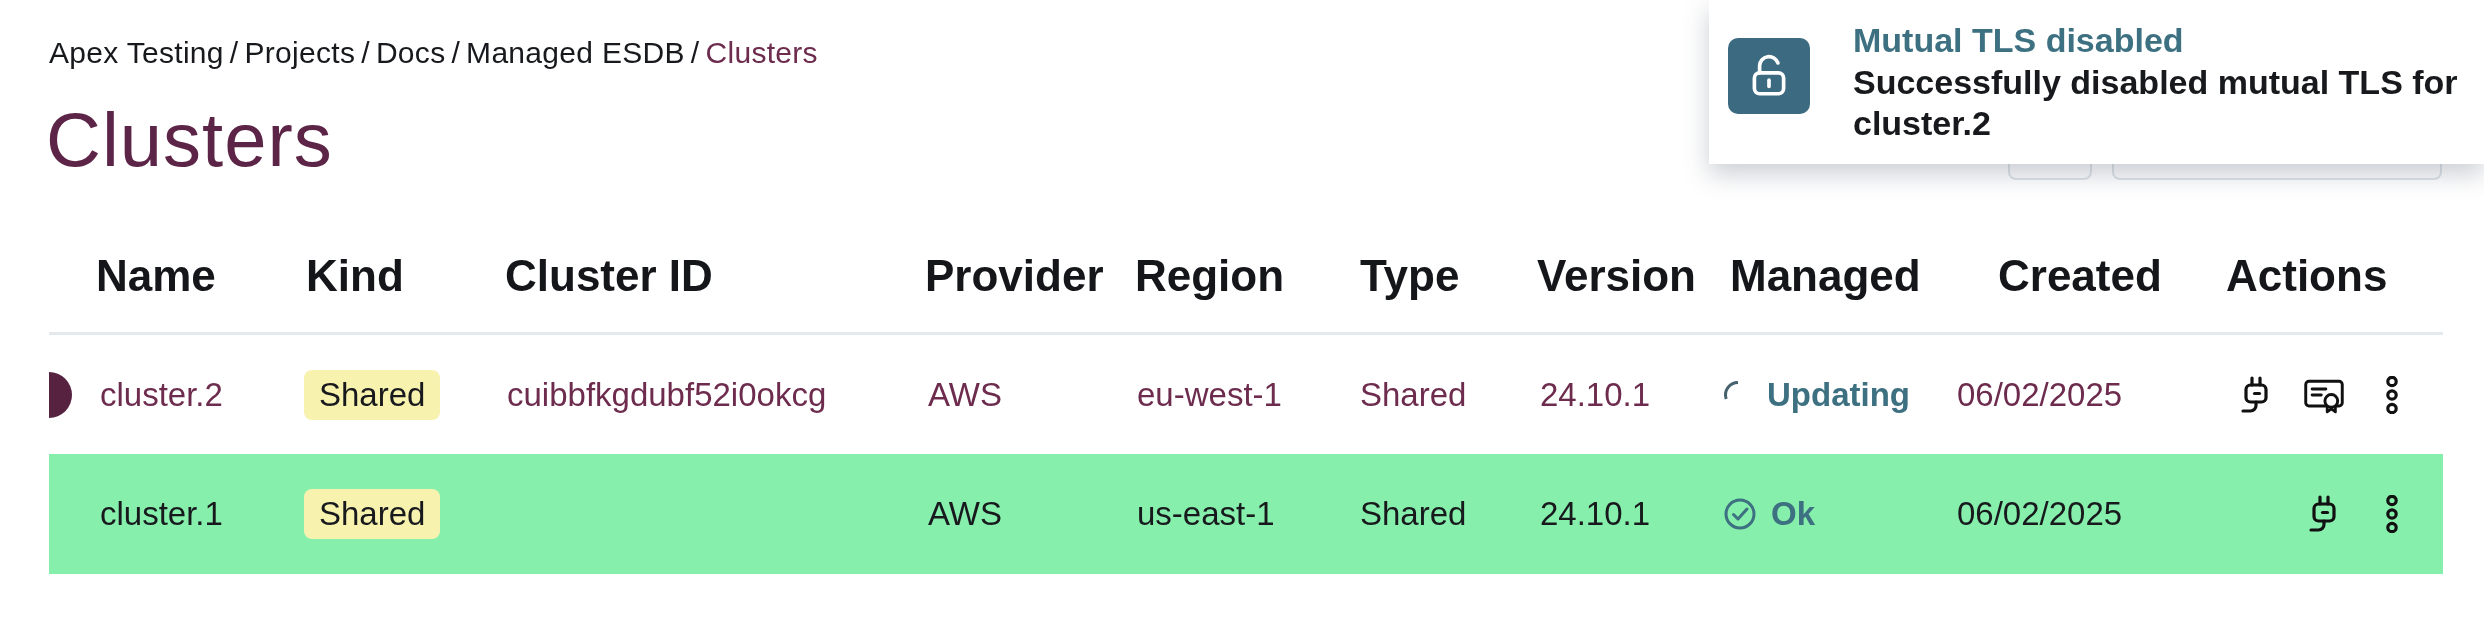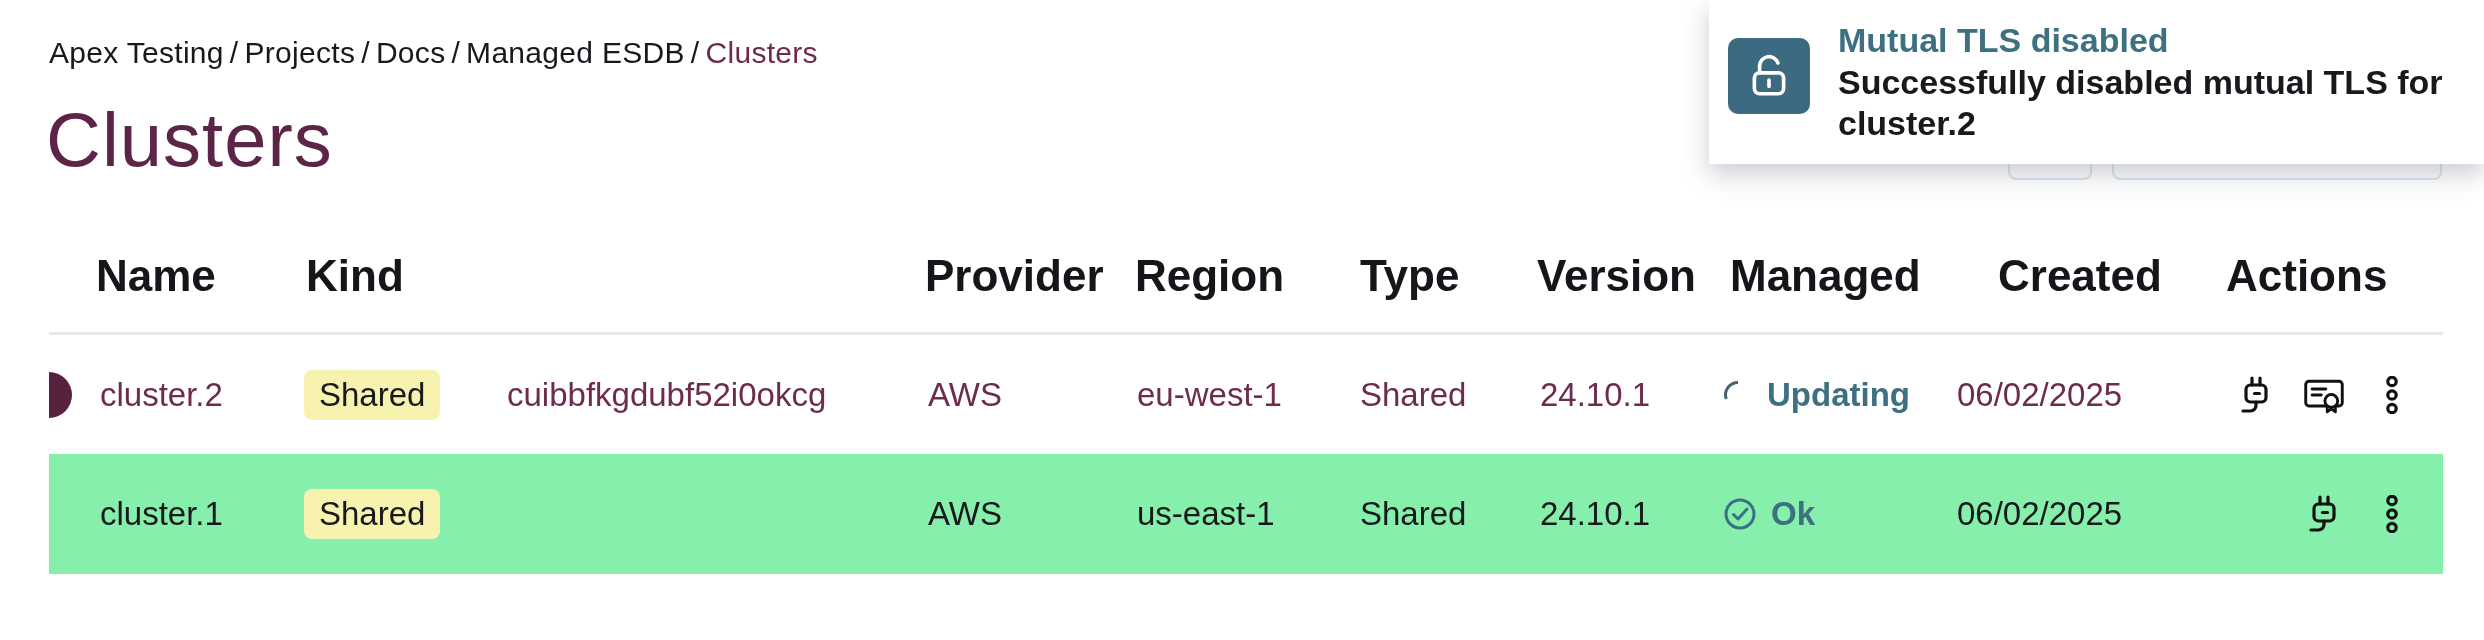--- a/index.html
+++ b/index.html
@@ -22,21 +22,21 @@
     border-radius:8px;box-sizing:border-box;z-index:1;}
   .btn-refresh{left:2008px;width:84px;display:flex;align-items:center;justify-content:center;}
   .btn-create{left:2112px;width:330px;}
   .caret-down{position:absolute;right:36px;top:32px;width:0;height:0;
     border-left:9px solid transparent;border-right:9px solid transparent;border-top:11px solid #6d2c4d;}
   
   .toast{position:absolute;left:1709px;top:0;width:775px;height:164px;background:#ffffff;
     box-shadow:0 10px 24px rgba(70,80,100,.28);z-index:5;}
   .toast-tile{position:absolute;left:19px;top:38px;width:82px;height:76px;border-radius:10px;
     background:#3c6a80;display:flex;align-items:center;justify-content:center;}
-  .toast-text{position:absolute;left:129px;top:18px;width:630px;}
+  .toast-text{position:absolute;left:144px;top:18px;width:630px;}
   .toast-title{font-size:34px;font-weight:700;color:#3d7081;line-height:44px;}
   .toast-msg{font-size:34px;color:#17191d;line-height:41px;font-weight:bold;}
   
   .table{position:absolute;left:49px;top:244px;width:2394px;}
   .thead{position:relative;height:88px;border-bottom:3px solid #e4e9ee;}
   .th{position:absolute;top:10px;font-size:44px;font-weight:700;line-height:44px;color:#14161a;white-space:nowrap;}
   .th-name{left:47px;}.th-kind{left:257px;}.th-cid{left:456px;}.th-provider{left:876px;}
   .th-region{left:1086px;}.th-type{left:1311px;}.th-version{left:1488px;}.th-status{left:1681px;}
   .th-created{left:1949px;}.th-actions{left:2177px;}
   .row{position:relative;height:119px;}
@@ -90,20 +90,21 @@
   <div class="toast-text">
     <div class="toast-title">Mutual TLS disabled</div>
     <div class="toast-msg">Successfully disabled mutual TLS for cluster.2</div>
   </div>
 </div>
 
 <div class="table">
   <div class="thead">
     <span class="th th-name">Name</span>
     <span class="th th-kind">Kind</span>
+    <span class="th th-cid">Cluster ID</span>
     <span class="th th-provider">Provider</span>
     <span class="th th-region">Region</span>
     <span class="th th-type">Type</span>
     <span class="th th-version">Version</span>
     <span class="th th-status">Managed</span>
     <span class="th th-created">Created</span>
     <span class="th th-actions">Actions</span>
   </div>
 
   <div class="row selected">

